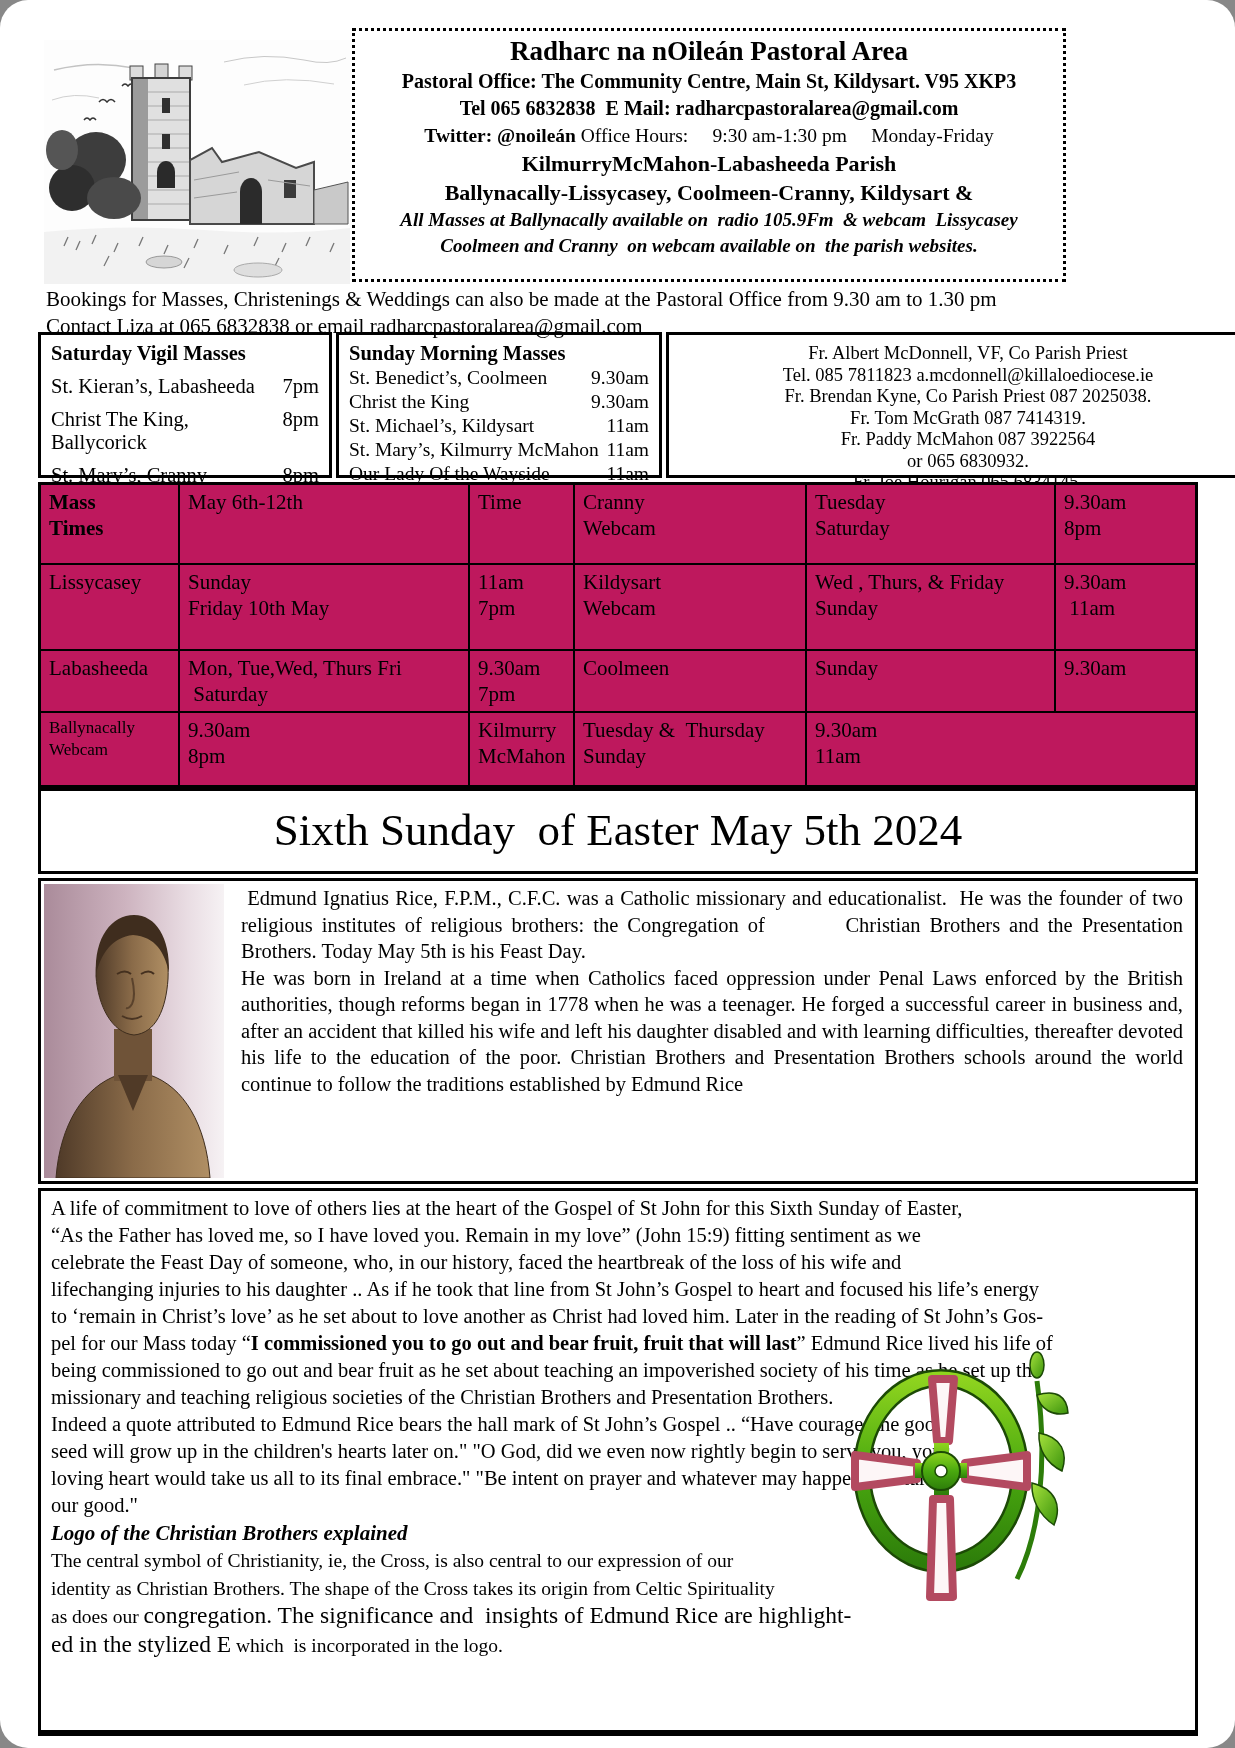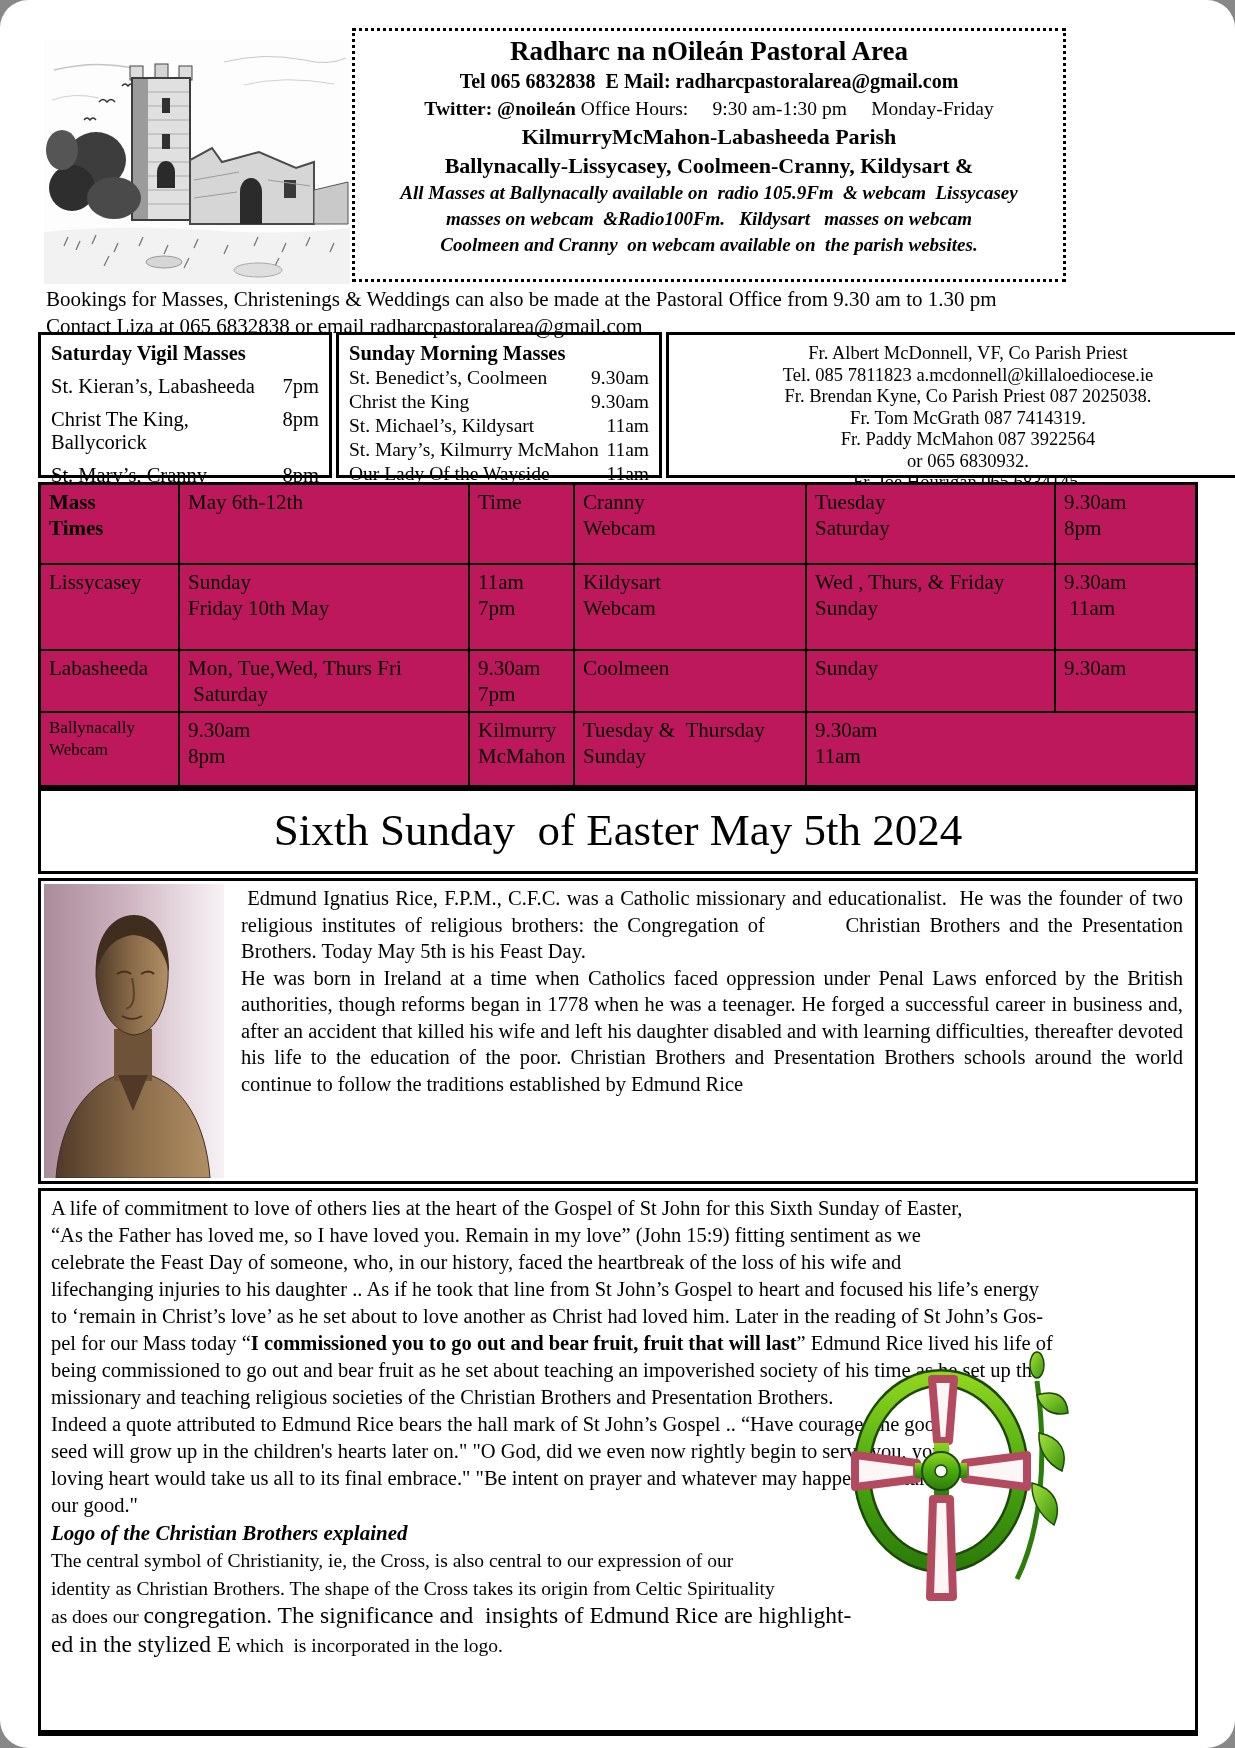--- a/index.html
+++ b/index.html
@@ -111,26 +111,26 @@
       <path d="M60,226 l5,-10"></path>
         <path d="M140,228 l5,-10"></path>
         <path d="M230,228 l5,-10"></path>
     </g>
     <ellipse cx="120" cy="222" rx="18" ry="6" fill="#d6d6d6" stroke="#999"></ellipse>
     <ellipse cx="214" cy="230" rx="24" ry="7" fill="#dedede" stroke="#aaa"></ellipse>
   </svg>
 
   <div class="abs dotted-box c" style="left:352px;top:28px;width:714px;height:254px;box-sizing:border-box;">
     <div class="h-title">Radharc na nOileán Pastoral Area</div>
+    <div class="h-line">Pastoral Office: The Community Centre, Main St, Kildysart. V95 XKP3</div>
     <div class="h-line">Tel 065 6832838 &nbsp;E Mail: radharcpastoralarea@gmail.com</div>
     <div class="h-line3"><span class="b">Twitter: @noileán</span><span> Office Hours: &nbsp;&nbsp;&nbsp;&nbsp;9:30 am-1:30 pm &nbsp;&nbsp;&nbsp;&nbsp;Monday-Friday</span></div>
     <div class="h-parish">KilmurryMcMahon-Labasheeda Parish</div>
     <div class="h-parish">Ballynacally-Lissycasey, Coolmeen-Cranny, Kildysart &amp;</div>
     <div class="h-it">All Masses at Ballynacally available on &nbsp;radio 105.9Fm &nbsp;&amp; webcam &nbsp;Lissycasey</div>
-    <div class="h-it">masses on webcam &nbsp;&amp;Radio100Fm. &nbsp;&nbsp;Kildysart &nbsp;&nbsp;masses on webcam</div>
     <div class="h-it">Coolmeen and Cranny &nbsp;on webcam available on &nbsp;the parish websites.</div>
   </div>
 
   <div class="abs booking" style="left:46px;top:286px;width:1150px;">
     <div>Bookings for Masses, Christenings &amp; Weddings can also be made at the Pastoral Office from 9.30 am to 1.30 pm</div>
     <div>Contact Liza at 065 6832838 or email radharcpastoralarea@gmail.com</div>
   </div>
 
   <div class="abs info-box" style="left:38px;top:332px;width:294px;">
     <div class="box-title">Saturday Vigil Masses</div>

